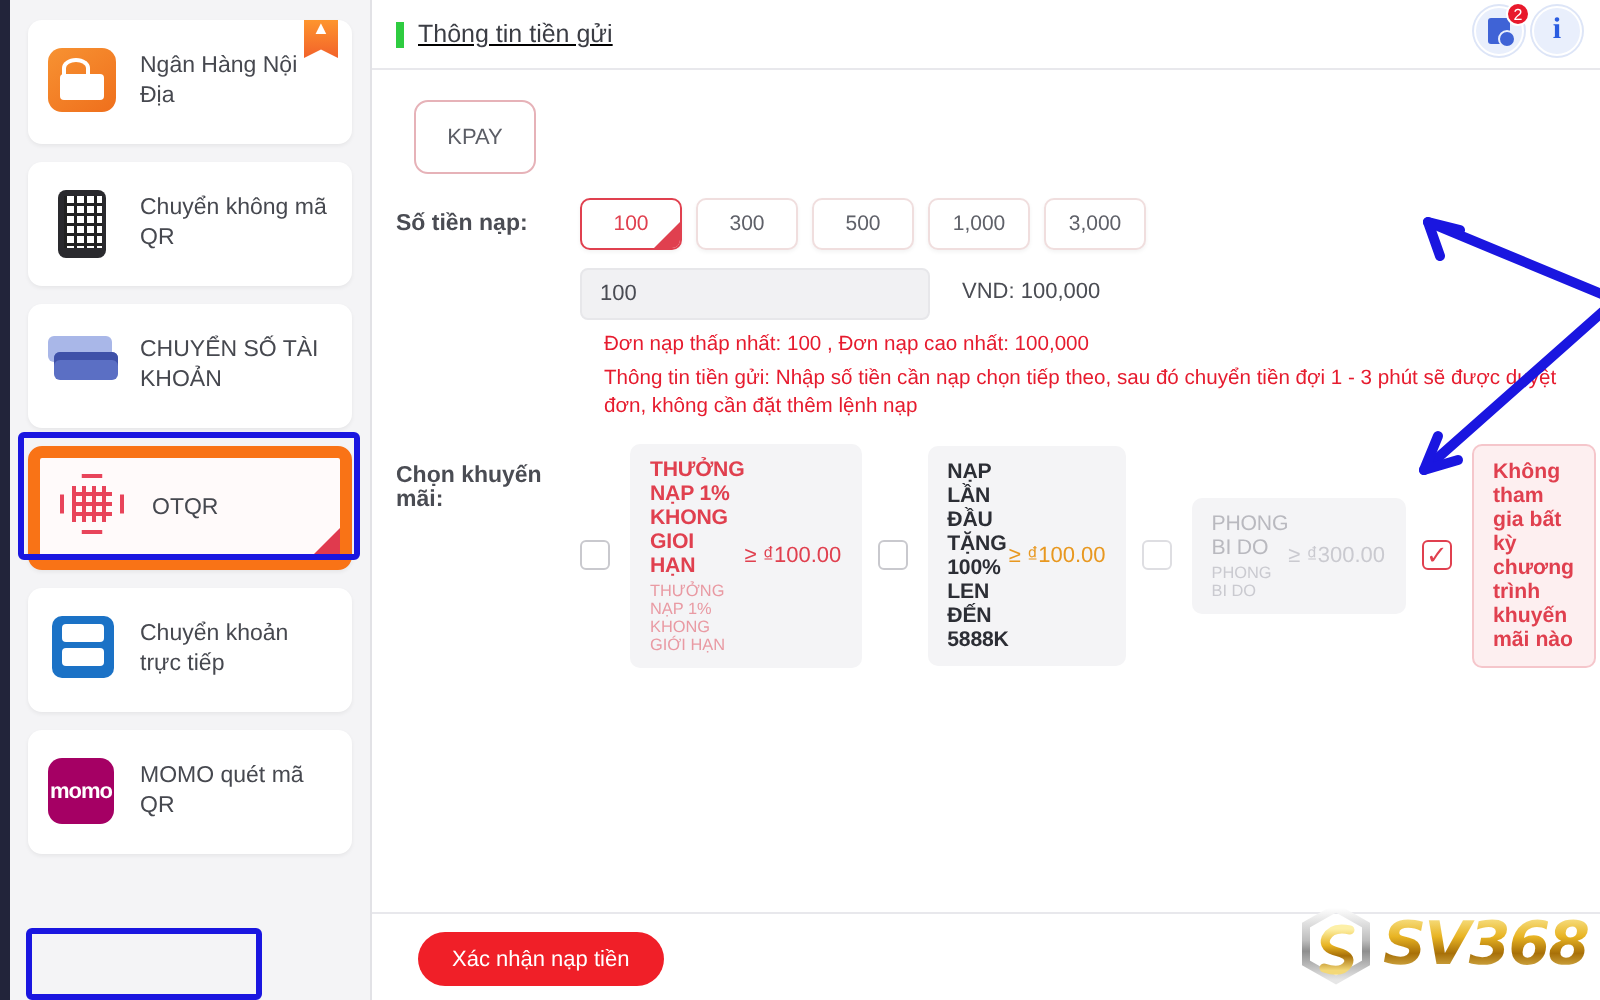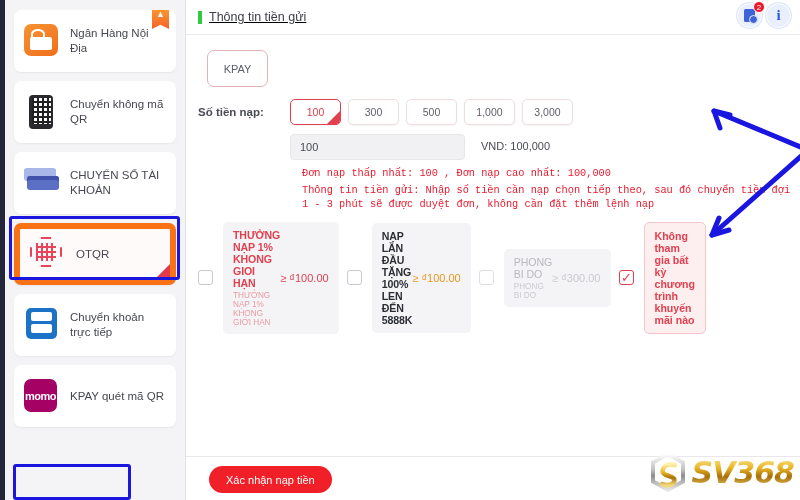--- a/index.html
+++ b/index.html
@@ -229,21 +229,21 @@
   .amt-input {
     width:175px; height:26px; background:#f1f1f3;
     border:1px solid #e7e7ea; border-radius:4px;
     font-size:11px; color:#4a4c53; padding:0 9px;
     outline:none;
   }
   .vnd { font-size:11px; color:#4a4c53; margin-left:16px; padding-top:6px; }
 
   .warn {
     color:#e61b2e; font-size:10.3px; line-height:1.42;
-    margin:6px 8px 0 104px; max-width:530px;font-family:Liberation Mono, monospace;
+    margin:6px 8px 0 104px; max-width:530px;
   }
   .warn .w2 { margin-top:2px; }
 
   .promos { margin-top:10px; display:flex; }
   .promo-list { flex:1; display:flex; flex-direction:row; gap:8px; max-width:493px; }
   .promo-row { display:flex; align-items:center; gap:10px; }
   .cbx {
     width:15px; height:15px; border:1.3px solid #c9c9ce;
     border-radius:3px; background:#fff; flex:0 0 15px;
   }
@@ -345,21 +345,21 @@
       <div class="lbl">Chuyển khoản trực tiếp</div>
     </div>
 
     <div class="side-item">
       <div class="side-icon">
           <div class="ic-momo">
             <div>mo</div>
             <div>mo</div>
           </div>
         </div>
-      <div class="lbl">KPAY quét mã QR</div>
+      <div class="lbl">MOMO quét mã QR</div>
     </div>
   </div>
 
   <div class="main">
 
     <div class="topbar">
       <div class="tick"></div>
       <div class="top-title">Thông tin tiền gửi</div>
       <div class="top-icons">
         <div class="circ-ic">
@@ -395,20 +395,21 @@
         <input class="amt-input" type="text" value="100" style="">
         <div class="vnd">VND: 100,000</div>
       </div>
 
       <div class="warn">
         <div>Đơn nạp thấp nhất:  100 ,  Đơn nạp cao nhất:  100,000</div>
         <div class="w2">Thông tin tiền gửi:     Nhập số tiền cần nạp chọn tiếp theo, sau đó chuyển tiền đợi 1 - 3 phút sẽ được duyệt đơn, không cần đặt thêm lệnh nạp</div>
       </div>
 
       <div class="promos">
+        <div class="row-label" style="padding-top:10px;">Chọn khuyến mãi:</div>
         <div class="promo-list">
 
           <div class="promo-row">
             <div class="cbx"></div>
             <div class="promo-card">
               <div class="p-main">
                 <div class="p-t1">THƯỞNG NẠP 1% KHONG GIOI HẠN</div>
                 <div class="p-t2">THƯỞNG NẠP 1% KHONG GIỚI HẠN</div>
               </div>
               <div class="p-amt">≥ ₫100.00</div>

